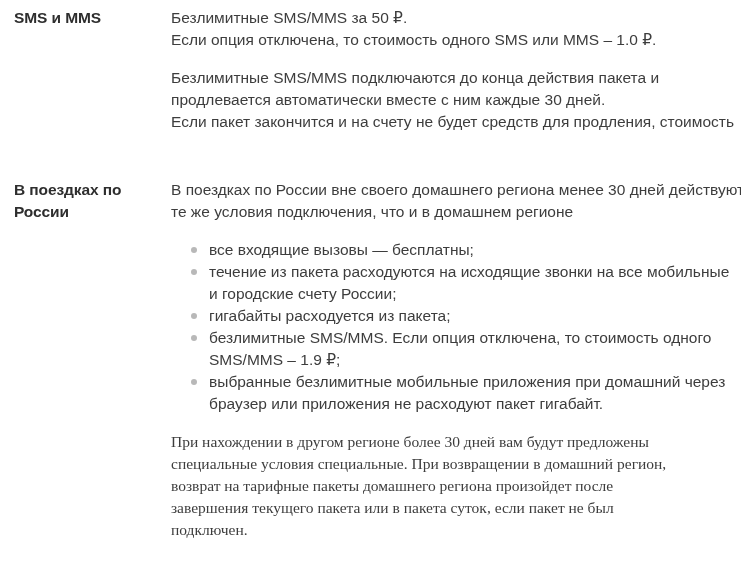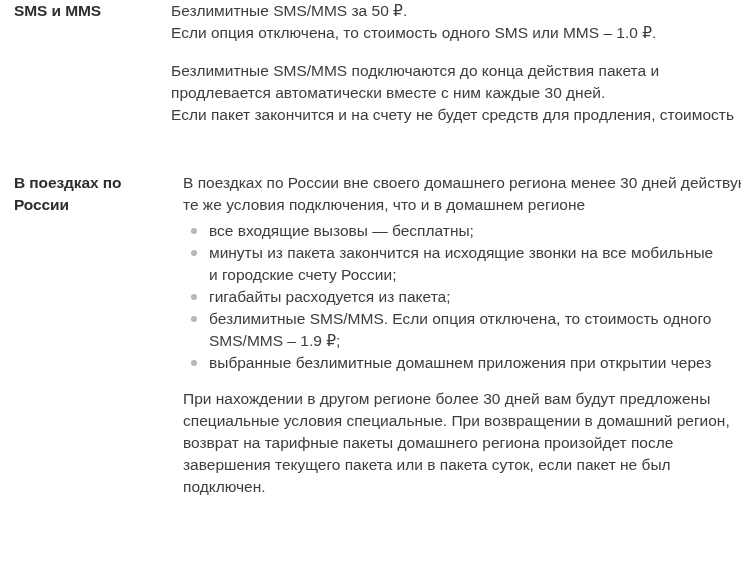--- a/index.html
+++ b/index.html
@@ -11,31 +11,30 @@
     width: 741px;
     height: 584px;
     overflow: hidden;
     font-family: "Liberation Sans", "DejaVu Sans", sans-serif;
     font-size: 15.5px;
     line-height: 22px;
     color: #3d3d3d;
     -webkit-font-smoothing: antialiased;
   }
   .page {
-    padding-top: 0;
+    padding-top: 7px;
     width: 622px;
     box-sizing: border-box;
   }
   .row {
     display: flex;
     align-items: flex-start;
   }
   .row + .row {
     margin-top: 46px;
-    gap: 12px;
   }
   .label {
     width: 171px;
     min-width: 171px;
     padding-left: 14px;
     box-sizing: border-box;
     font-weight: 700;
     color: #2e2e2e;
     letter-spacing: -0.1px;
   }
@@ -44,28 +43,29 @@
     max-width: 556px;
   }
   .para {
     margin: 0;
   }
   .para.gap-after {
     margin-bottom: 16px;
   }
   .para.gap-before {
     margin-top: 14px;
+    font-family: Liberation Serif, serif;
   }
   .line {
     display: block;
     white-space: nowrap;
   }
   ul.list {
     list-style: none;
-    margin: 4px;
+    margin: 16px;
     padding: 0;
   }
   ul.list li {
     position: relative;
     padding-left: 22px;
   }
   .bullet {
     position: absolute;
     left: 4px;
     top: 8px;
@@ -102,35 +102,36 @@
         <span class="line">В поездках по России вне своего домашнего региона менее 30 дней действуют</span>
         <span class="line">те же условия подключения, что и в домашнем регионе</span>
       </p>
       <ul class="list">
         <li>
           <span class="bullet"></span>
           <span class="line">все входящие вызовы — бесплатны;</span>
         </li>
         <li>
           <span class="bullet"></span>
-          <span class="line">минуты из пакета закончится на исходящие звонки на все мобильные</span>
+          <span class="line">течение из пакета расходуются на исходящие звонки на все мобильные</span>
           <span class="line">и городские счету России;</span>
         </li>
         <li>
           <span class="bullet"></span>
           <span class="line">гигабайты расходуется из пакета;</span>
         </li>
         <li>
           <span class="bullet"></span>
           <span class="line">безлимитные SMS/MMS. Если опция отключена, то стоимость одного</span>
           <span class="line">SMS/MMS – 1.9 ₽;</span>
         </li>
         <li>
           <span class="bullet"></span>
-          <span class="line">выбранные безлимитные домашнем приложения при открытии через</span>
+          <span class="line">выбранные безлимитные мобильные приложения при домашний через</span>
+          <span class="line">браузер или приложения не расходуют пакет гигабайт.</span>
         </li>
       </ul>
       <p class="para gap-before">
         <span class="line">При нахождении в другом регионе более 30 дней вам будут предложены</span>
         <span class="line">специальные условия специальные. При возвращении в домашний регион,</span>
         <span class="line">возврат на тарифные пакеты домашнего региона произойдет после</span>
         <span class="line">завершения текущего пакета или в пакета суток, если пакет не был</span>
         <span class="line">подключен.</span>
       </p>
     </div>

